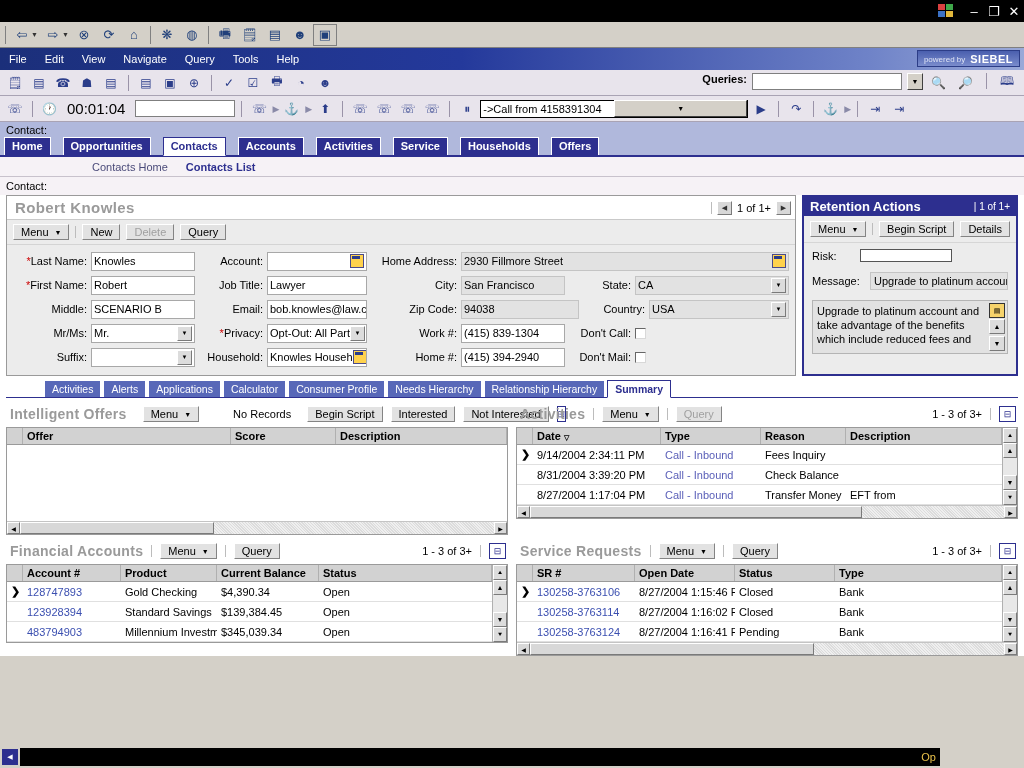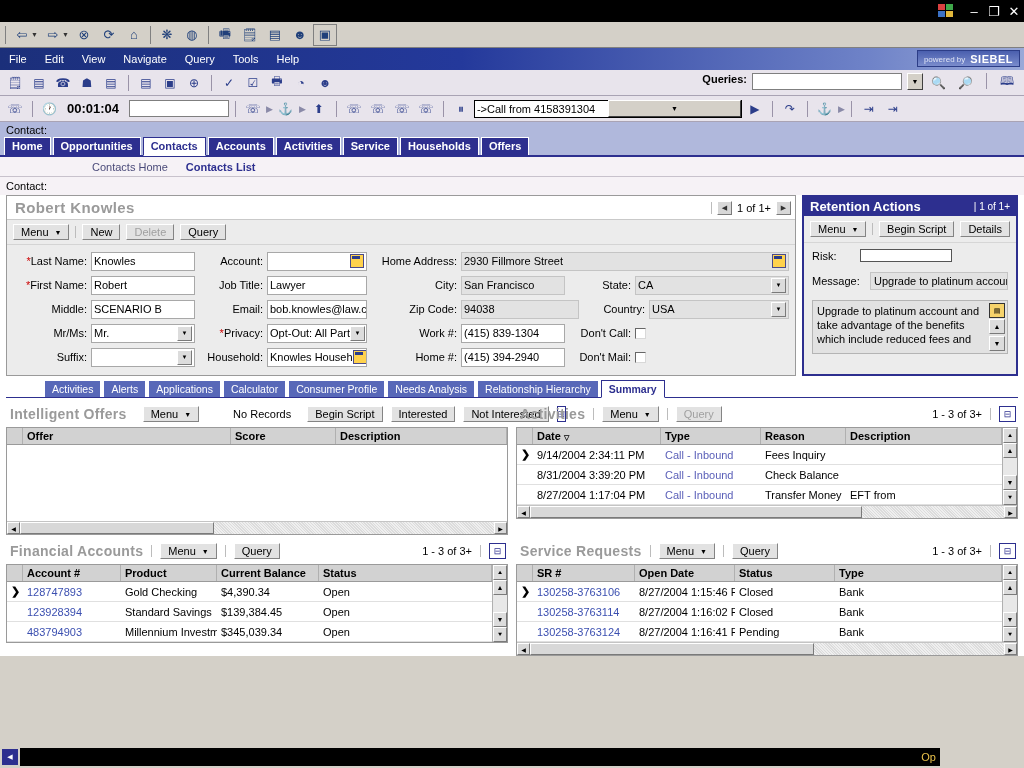--- a/index.html
+++ b/index.html
@@ -72,38 +72,38 @@
   .ddbtn {
     width:16px; height:17px; background:#d4d0c8;
     border:1px solid #fff; border-right-color:#404040; border-bottom-color:#404040;
     display:flex; align-items:center; justify-content:center; font-size:7px;
   }
 
   .apptoolbar2 {
     height: 26px; background:#e8e4ec; border-bottom:1px solid #a9a3b4;
     display:flex; align-items:center; padding-left:4px; gap:2px;
   }
-  .timer { font-size:13px; padding:0 8px 0 4px;font-weight:bold; }
+  .timer { font-size:15px; padding:0 8px 0 4px; }
   .phone-input { width:100px; height:17px; background:#fff; border:1px solid #7f7f7f; }
   .call-select {
     width:268px; height:18px; background:#fff; border:1px solid #000;
     display:flex; align-items:center; font-size:11px; padding-left:2px;
   }
   .call-select span { flex:1; }
   .arrow-r { color:#8a8aa8; font-size:9px; }
 
   
   .ctx-label { background:#b0b8dc; font-size:11px; padding:2px 4px 1px 6px; }
   .tabrow {
     background:#b0b8dc; padding: 0 0 0 4px; display:flex; align-items:flex-end;
     height:20px; border-bottom: 2px solid #2d2f8f;
   }
   .stab {
     background:#2d2f8f; color:#fff; font-weight:bold; font-size:11px;
-    padding: 2px 7px 2px 7px; margin-right:2px; border:1px solid #fff;
+    padding: 2px 7px 2px 7px; margin-right:12px; border:1px solid #fff;
     border-bottom:none; line-height:13px;
   }
   .stab.active { background:#fff; color:#2d2f8f; border:1px solid #2d2f8f; border-bottom:1px solid #fff; position:relative; top:1px;}
 
   .viewbar { background:#f6f2f6; height:20px; display:flex; align-items:center; gap:18px; padding-left:92px; border-bottom:1px solid #c8c2cc;}
   .vtab { font-size:11px; color:#4b4b7a; }
   .vtab.active { color:#2d2f8f; font-weight:bold; }
 
   .ctx2 { background:#f6f2f6; font-size:11px; padding:3px 0 3px 6px; }
 
@@ -529,21 +529,21 @@
       </div>
     </div>
   </div>
 
   <div class="vtabs">
     <span class="vt">Activities</span>
     <span class="vt">Alerts</span>
     <span class="vt">Applications</span>
     <span class="vt">Calculator</span>
     <span class="vt">Consumer Profile</span>
-    <span class="vt">Needs Analysis</span>
+    <span class="vt">Needs Hierarchy</span>
     <span class="vt">Relationship Hierarchy</span>
     <span class="vt active">Summary</span>
   </div>
 
   <div class="panes">
 
     <div class="pane">
       <div class="list-head">
         <span class="list-title">Intelligent Offers</span>
         <span class="vline"></span>

